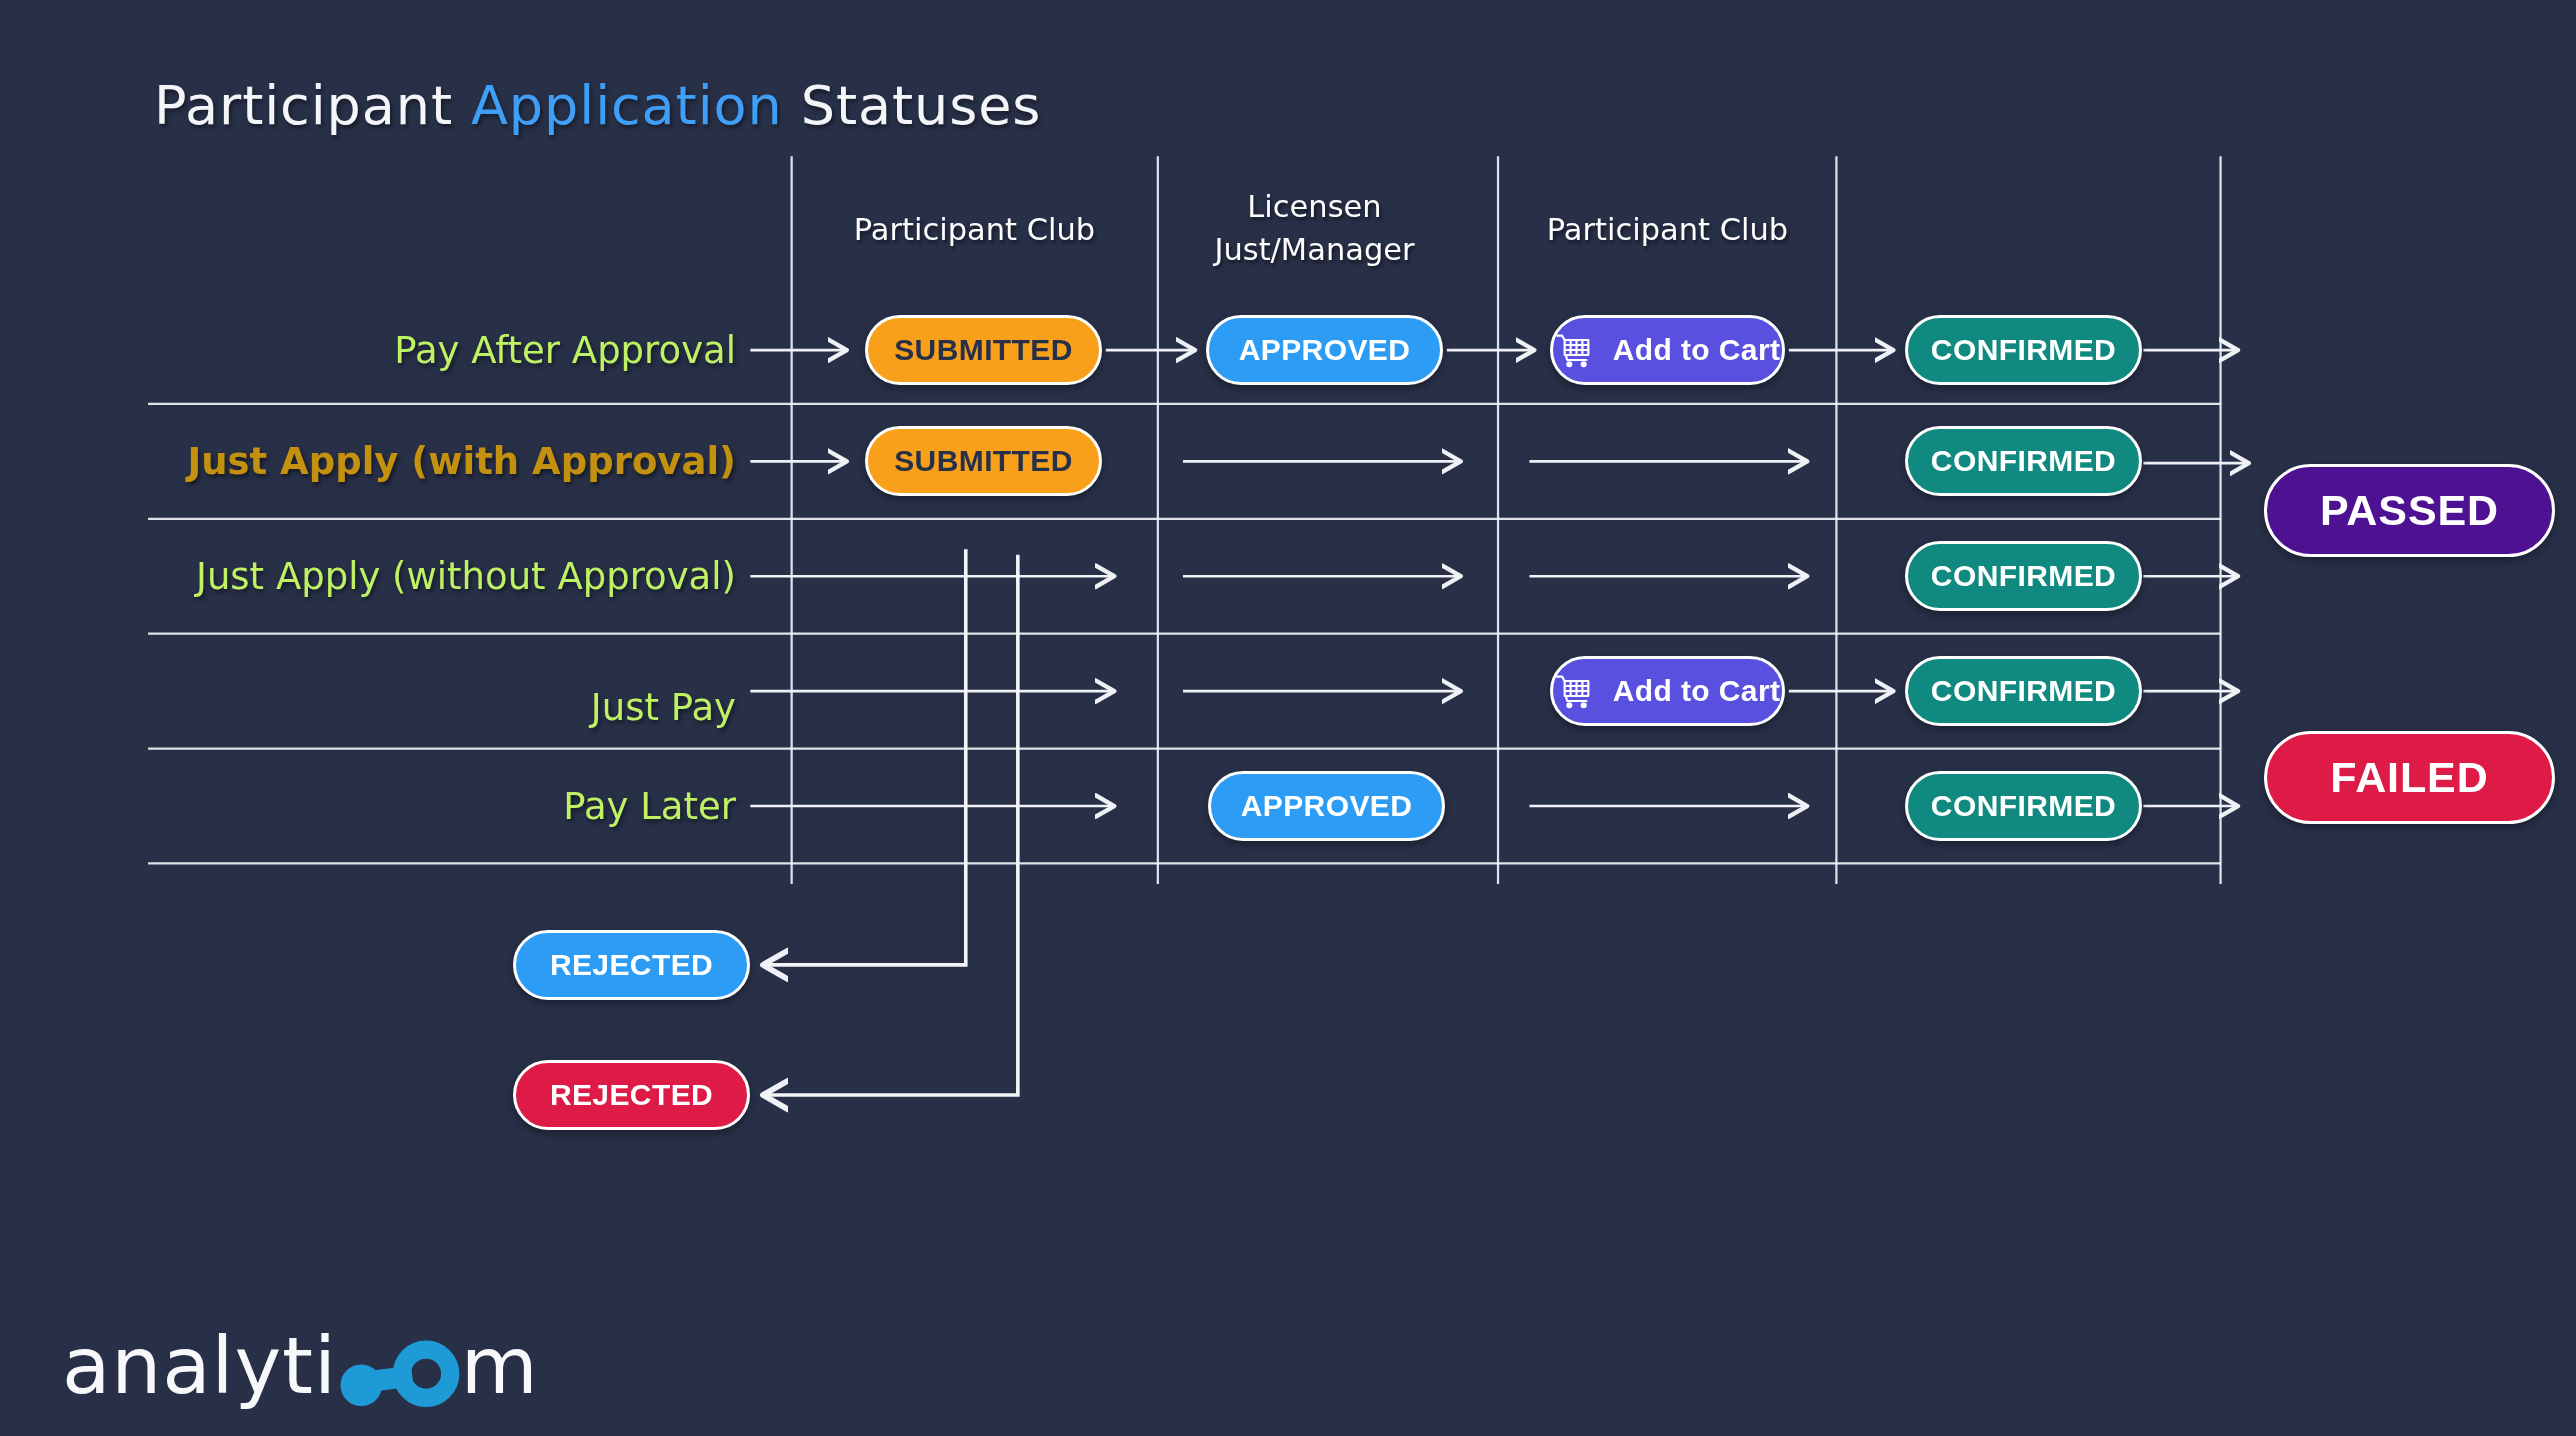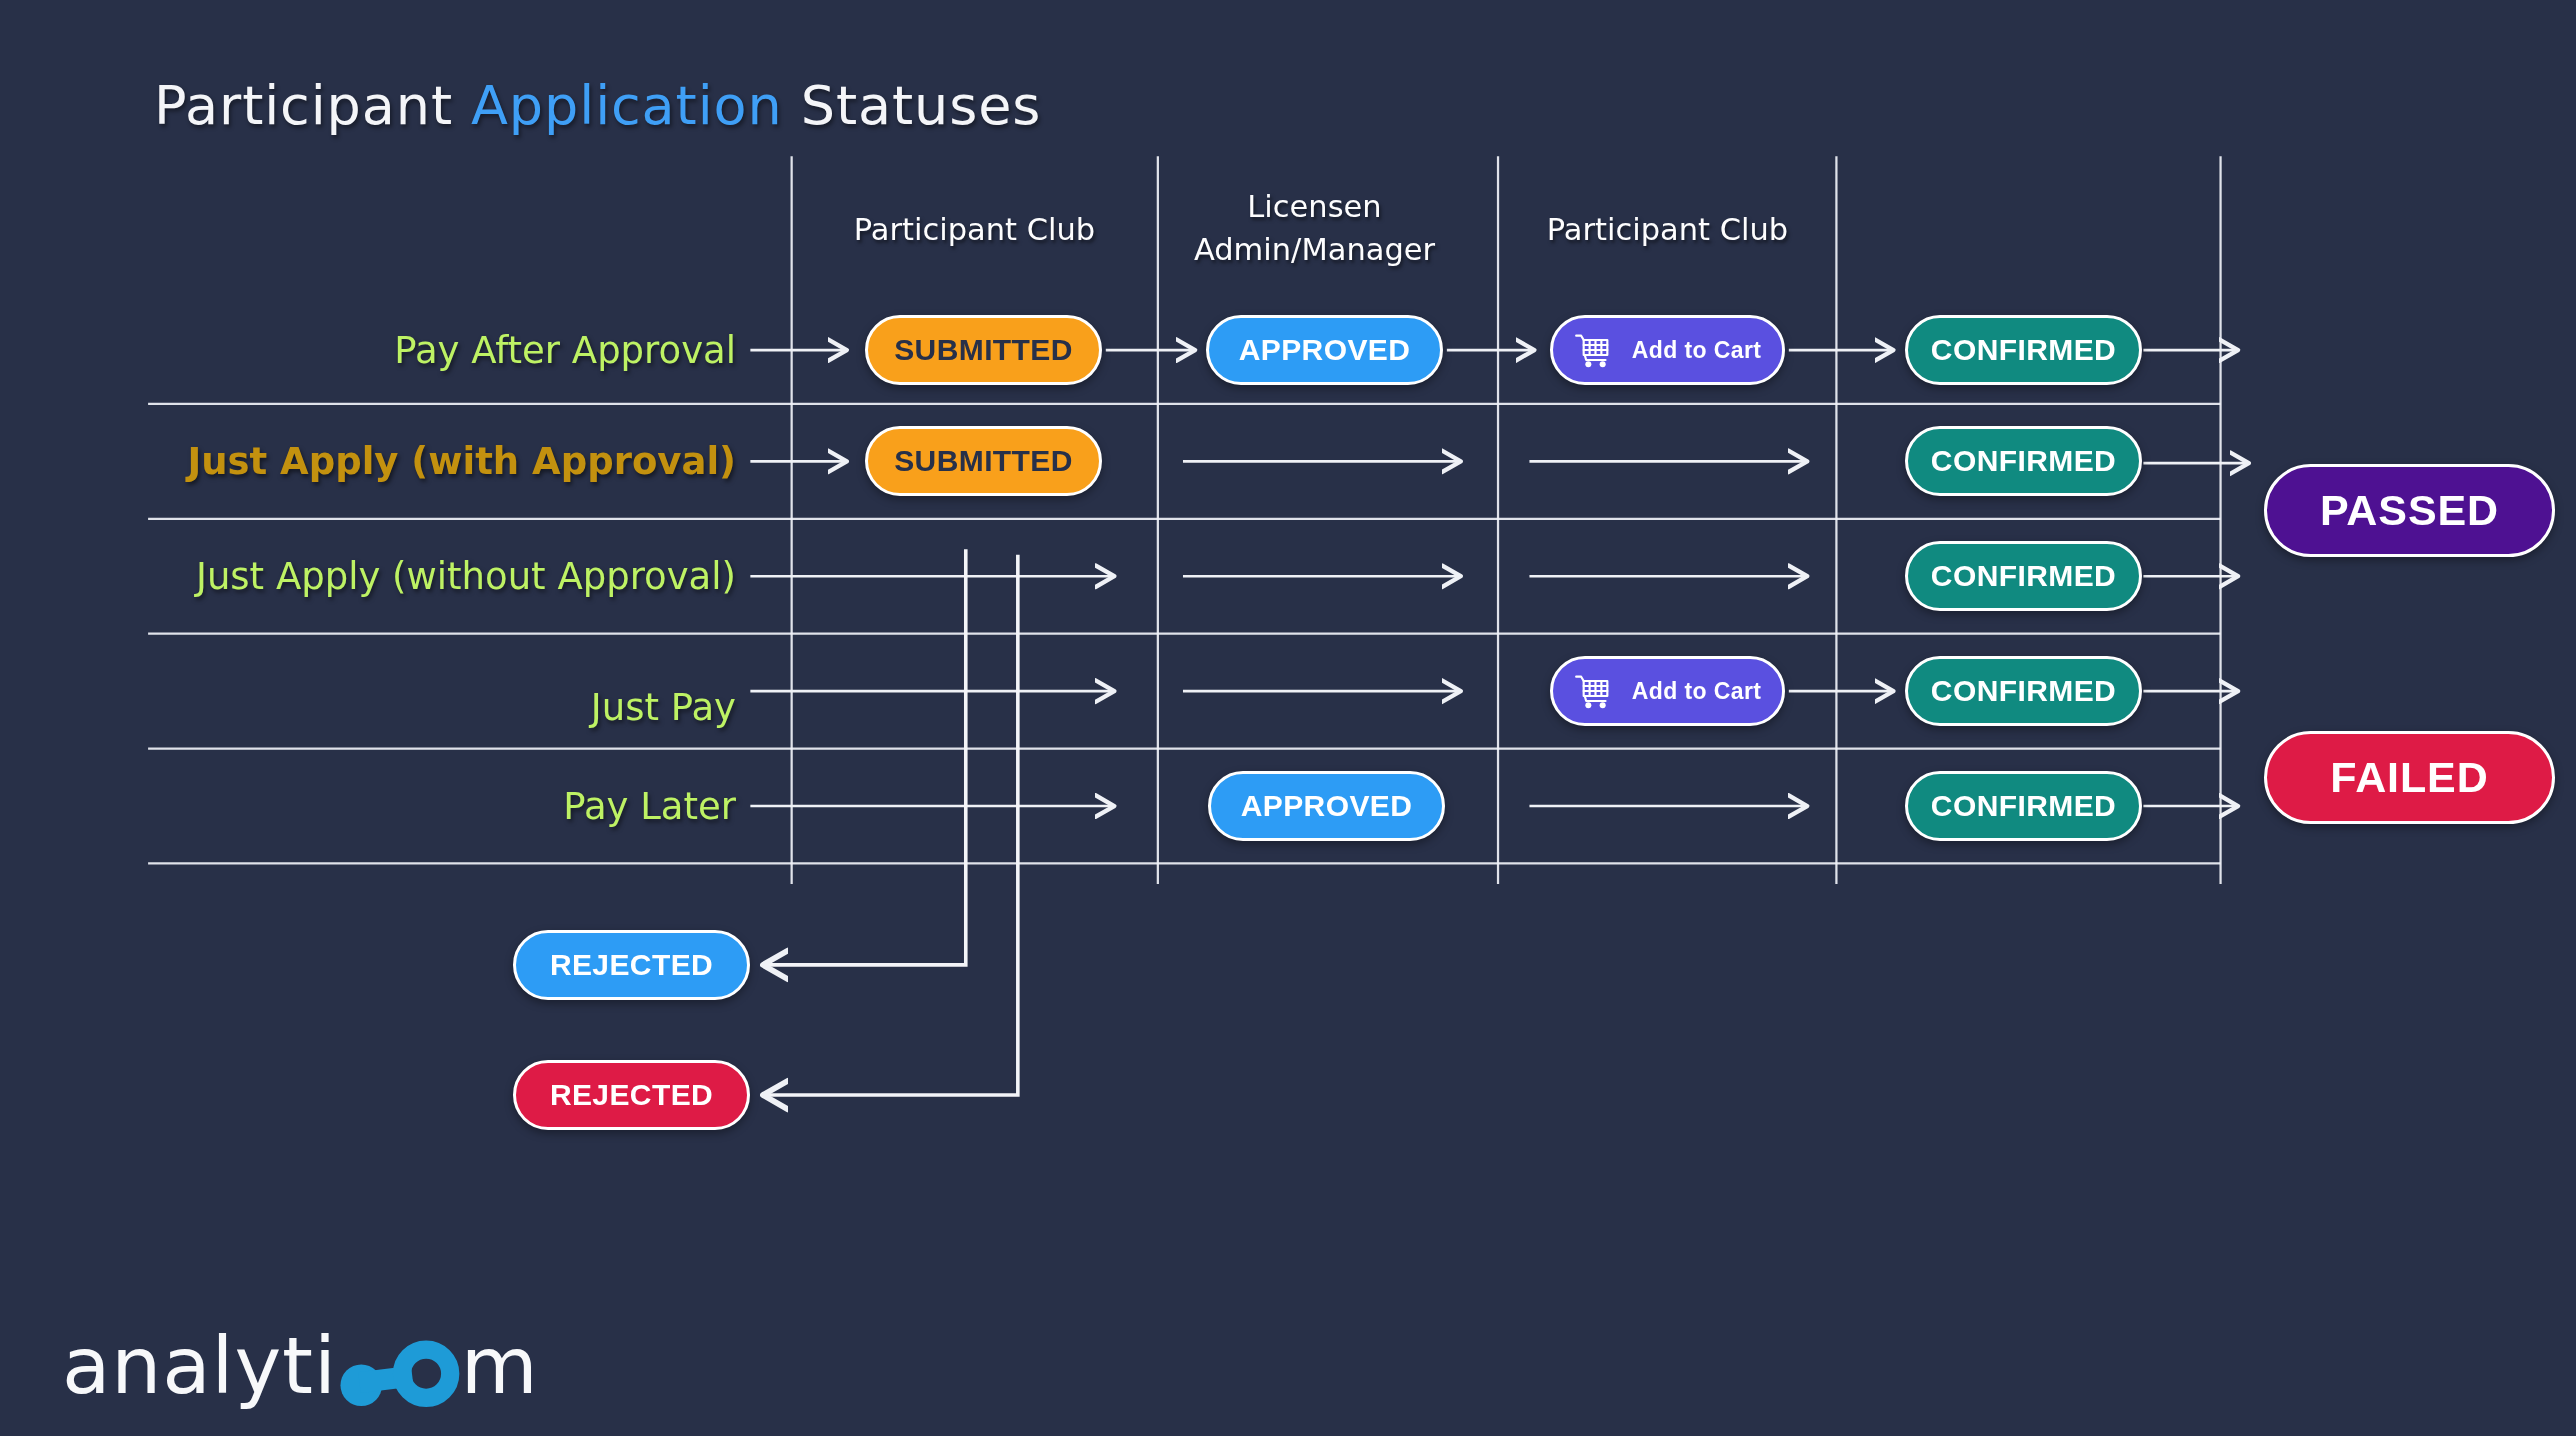--- a/index.html
+++ b/index.html
@@ -62,21 +62,21 @@
     border:3.6px solid #fff;border-radius:36px;
     display:flex;align-items:center;justify-content:center;
     font-family:"Liberation Sans",sans-serif;
     font-weight:bold;font-size:30px;letter-spacing:0.4px;
     color:#fff;
     box-shadow:0 3.6px 9px rgba(0,0,0,.35);
     white-space:nowrap;
   }
   .pill.submitted{background:var(--submitted);color:#273049;}
   .pill.approved{background:var(--approved);}
-  .pill.cart{background:var(--add-to-cart);width:235px;font-size:23px;gap:15px;}
+  .pill.cart{background:var(--add-to-cart);width:235px;font-size:30px;gap:15px;}
   .pill.confirmed{background:var(--confirmed);}
   .pill.returned{background:var(--returned);}
   .pill.rejected{background:var(--rejected);}
   .pill.result{
     width:291px;height:93px;border-radius:47px;font-size:43px;letter-spacing:0.9px;margin-top:48px;
   }
   .pill.passed{background:var(--passed);}
   .pill.failed{background:var(--failed);}
 
   .cart-icon{flex:0 0 auto;}
@@ -154,21 +154,21 @@
 
 <div class="abs title">
   <span>Participant </span><span class="accent">Application</span><span> Statuses</span>
 </div>
 
 <div class="abs col-header h1">
   <div>Participant Club</div>
 </div>
 <div class="abs col-header h2">
   <div>Licensen</div>
-  <div>Admin/Manager</div>
+  <div>Just/Manager</div>
 </div>
 <div class="abs col-header h3">
   <div>Participant Club</div>
 </div>
 
 <div class="abs row-label" style="top:319px;">Pay After Approval</div>
 <div class="abs row-label emphasis" style="top:430px;">Just Apply (with Approval)</div>
 <div class="abs row-label" style="top:545px;">Just Apply (without Approval)</div>
 <div class="abs row-label" style="top:676px;">Just Pay</div>
 <div class="abs row-label" style="top:775px;text-align:right;">Pay Later</div>

